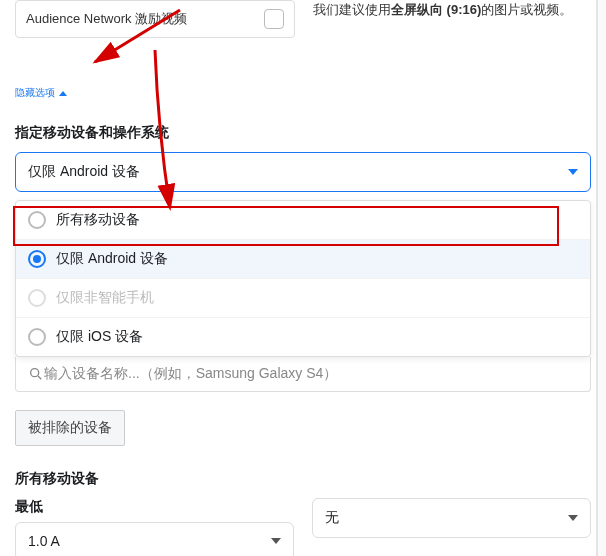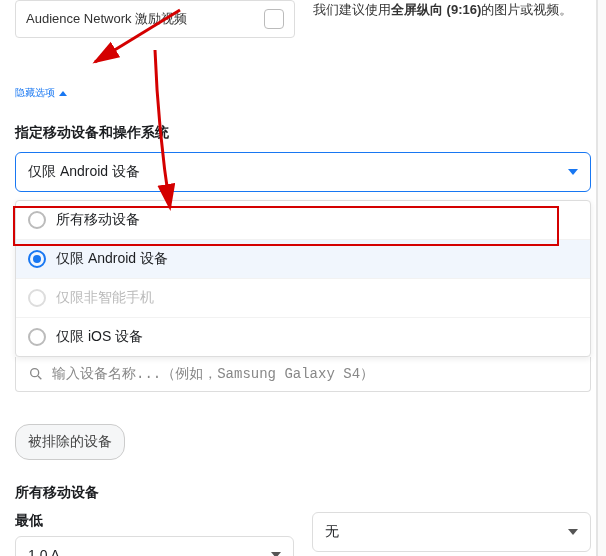--- a/index.html
+++ b/index.html
@@ -19,23 +19,23 @@
   .sel-caret { width: 0; height: 0; border-left: 5px solid transparent; border-right: 5px solid transparent; border-top: 6px solid #1877f2; }
   .dropdown { margin-top: 8px; border: 1px solid #ddd; border-radius: 4px; background: #fff; box-shadow: 0 2px 6px rgba(0,0,0,0.08); position: relative; }
   .option { display: flex; align-items: center; gap: 10px; padding: 10px 12px; cursor: pointer; border-bottom: 1px solid #f2f2f2; }
   .option:last-child { border-bottom: none; }
   .radio { width: 18px; height: 18px; border: 2px solid #bbb; border-radius: 50%; position: relative; flex-shrink: 0; }
   .radio.selected { border-color: #1877f2; }
   .radio.selected::after { content: ""; position: absolute; top: 3px; left: 3px; width: 8px; height: 8px; border-radius: 50%; background: #1877f2; }
   .option.selected { background: #f1f6fd; }
   .option.disabled { color: #bbb; cursor: default; }
   .option.disabled .radio { border-color: #ddd; }
-  .search-row { display: flex; align-items: center; gap: 8px; padding: 8px 12px; border: 1px solid #ddd; border-top: none; border-radius: 0 0 4px 4px; color: #888; font-family: Liberation Mono, monospace; }
+  .search-row { display: flex; align-items: center; gap: 0; padding: 8px 12px; border: 1px solid #ddd; border-top: none; border-radius: 0 0 4px 4px; color: #888; }
   .search-icon { width: 16px; height: 16px; }
-  .excluded-btn { display: inline-block; margin-top: 32px; padding: 8px 12px; border: 1px solid #ccc; border-radius: 14px; background: #f5f6f7; color: #444; cursor: pointer; font-size: 14px; }
+  .excluded-btn { display: inline-block; margin-top: 18px; padding: 8px 12px; border: 1px solid #ccc; border-radius: 2px; background: #f5f6f7; color: #444; cursor: pointer; font-size: 14px; }
   .os-row { display: flex; gap: 18px; margin-top: 8px; }
   .os-col { flex: 1; }
   .os-label { font-size: 14px; font-weight: 600; margin-bottom: 6px; }
   .plain-select { border: 1px solid #ddd; border-radius: 6px; padding: 10px 12px; display: flex; justify-content: space-between; align-items: center; cursor: pointer; background: #fff; }
   .plain-caret { width: 0; height: 0; border-left: 5px solid transparent; border-right: 5px solid transparent; border-top: 6px solid #555; }
   .annot-layer { position: absolute; top: 0; left: 0; width: 606px; height: 556px; pointer-events: none; }
   .right-edge { position: absolute; right: 0; top: 0; width: 10px; height: 556px; border-left: 2px solid #e4e4e4; background: #fafafa; }
 </style>
 </head>
 <body>

